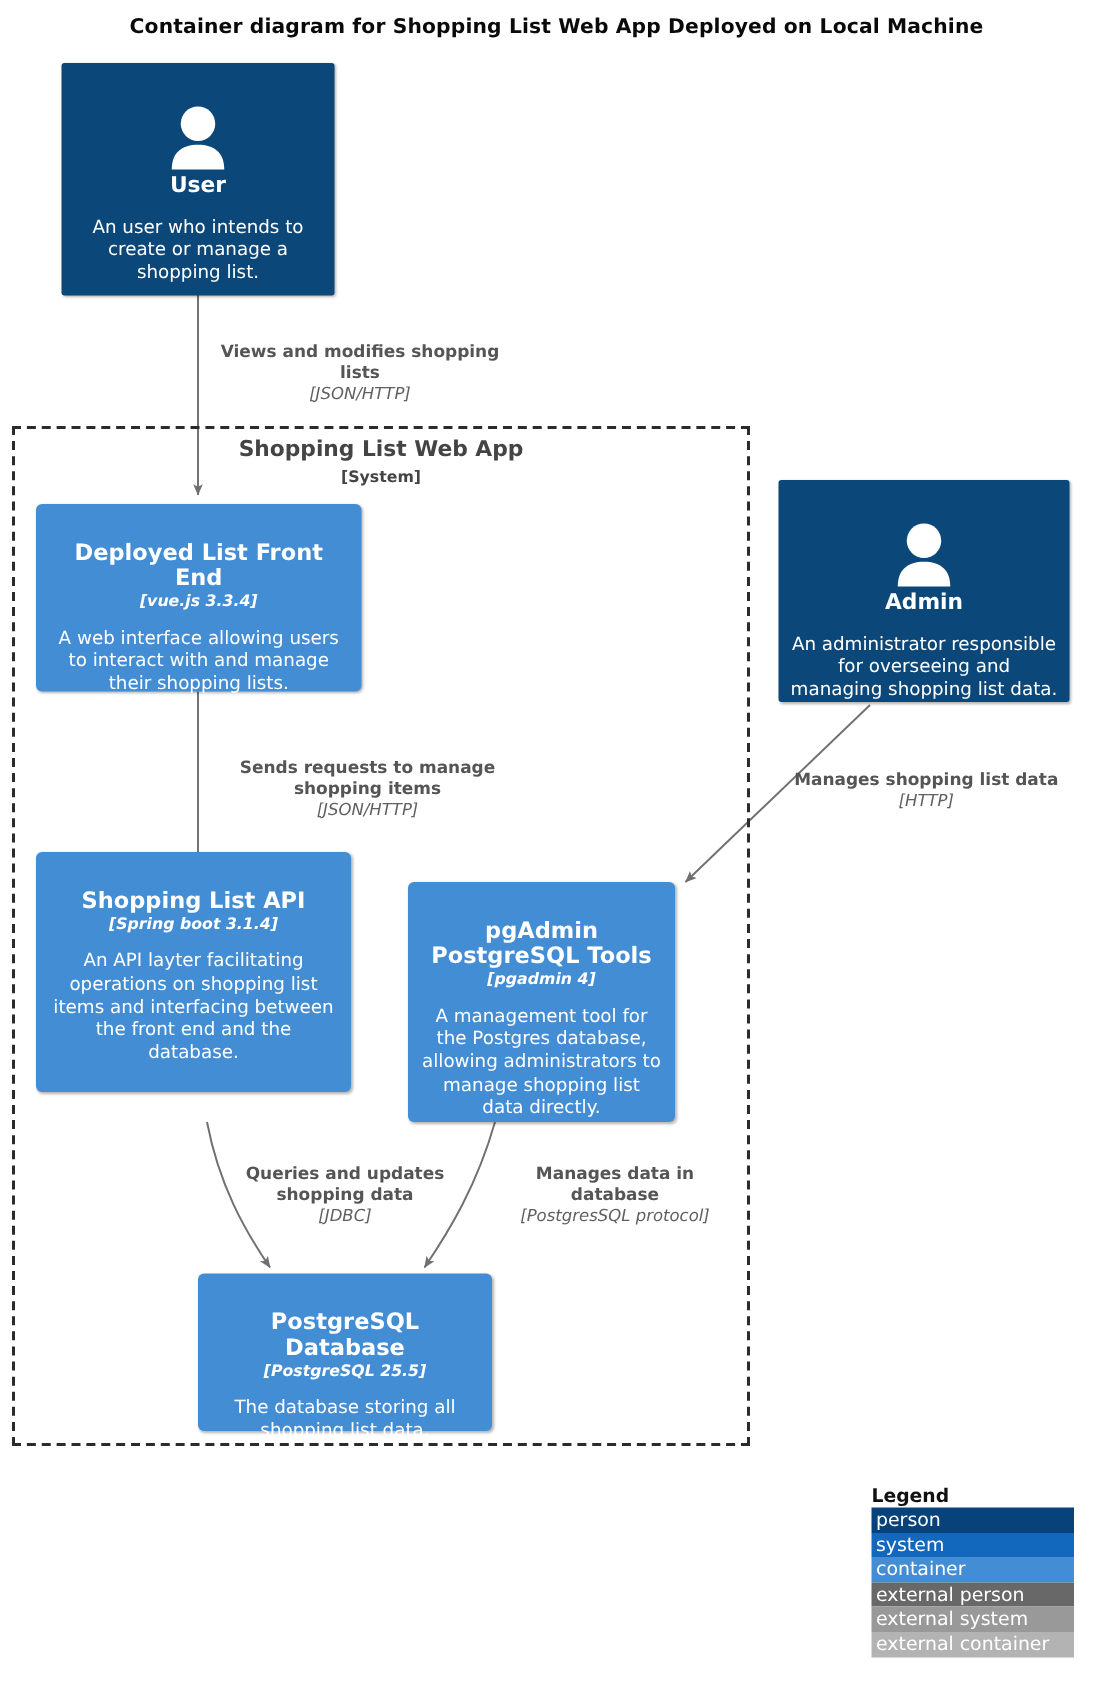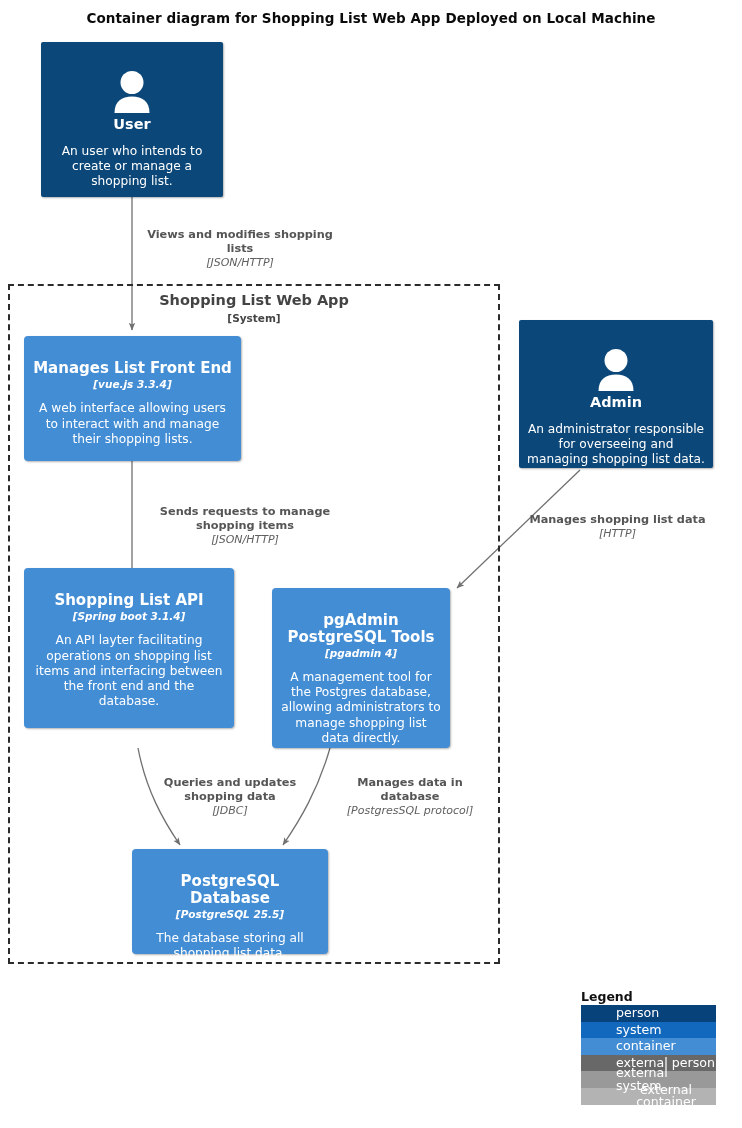--- a/index.html
+++ b/index.html
@@ -156,21 +156,20 @@
     height: 16.6px;
     display: flex;
     align-items: center;
     padding-left: 3px;
     box-sizing: border-box;
   }
   .legend-row span {
     font-size: 12.6px;
     color: #ffffff;
     line-height: 1;
-    margin-left: 32px;
   }
 </style>
 </head>
 <body>
 
 <div id="canvas">
 
   <div class="diagram-title">Container diagram for Shopping List Web App  Deployed on Local Machine</div>
 
   <svg id="edges" viewBox="0 0 742 1128" xmlns="http://www.w3.org/2000/svg">
@@ -222,21 +221,21 @@
       <svg width="46" height="44" viewBox="0 0 46 44" xmlns="http://www.w3.org/2000/svg">
         <circle cx="23" cy="12.5" r="11.5" fill="#ffffff"></circle>
         <path d="M5.5,43 C5.5,31.5 12.5,26.5 23,26.5 C33.5,26.5 40.5,31.5 40.5,43 Z" fill="#ffffff"></path>
       </svg>
     </div>
     <div class="node-name">Admin</div>
     <div class="node-desc">An administrator responsible for overseeing and managing shopping list data.</div>
   </div>
 
   <div class="node container" style="left:24px; top:336px; width:217px; height:125px;">
-    <div class="node-name">Manages List Front End</div>
+    <div class="node-name">Deployed List Front End</div>
     <div class="node-tech">[vue.js 3.3.4]</div>
     <div class="node-desc">A web interface allowing users to interact with and manage their shopping lists.</div>
   </div>
 
   <div class="node container" style="left:24px; top:568px; width:210px; height:160px;">
     <div class="node-name">Shopping List API</div>
     <div class="node-tech">[Spring boot 3.1.4]</div>
     <div class="node-desc">An API layter facilitating operations on shopping list items and interfacing between the front end and the database.</div>
   </div>
 

